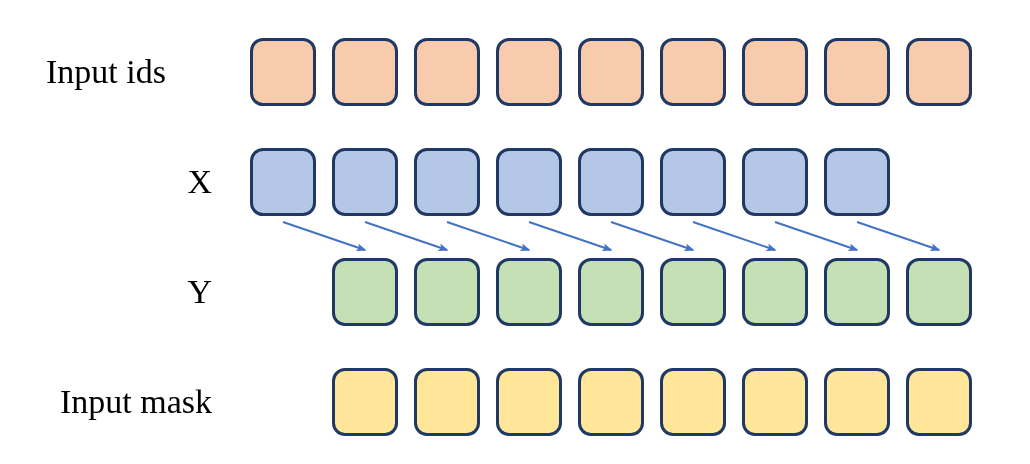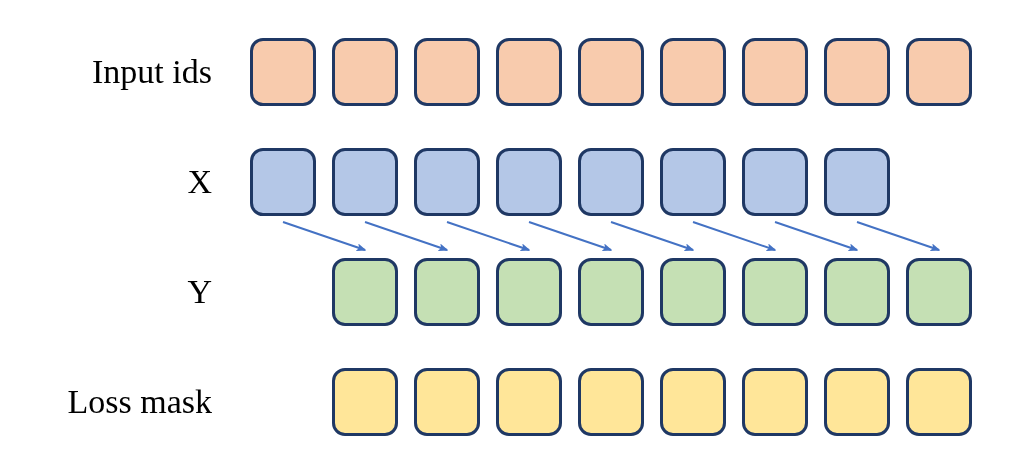--- a/index.html
+++ b/index.html
@@ -57,24 +57,24 @@
     width: 1030px;
     height: 464px;
     pointer-events: none;
   }
 </style>
 </head>
 <body>
 
 <div id="canvas">
 
-  <div class="row-label" style="top:38px;">Input ids</div>
+  <div class="row-label" style="top:38px;text-align:center;">Input ids</div>
   <div class="row-label" style="top:148px;">X</div>
   <div class="row-label" style="top:258px;">Y</div>
-  <div class="row-label" style="top:368px;">Loss mask</div>
+  <div class="row-label" style="top:368px;">Input mask</div>
 
   <div class="row" id="row-input-ids" style="left: 250px; top: 38px; gap: 16px;">
       <div class="cell orange" style="background: rgb(248, 203, 173); border-color: rgb(31, 56, 100); width: 66px; height: 68px; border-radius: 13px; border-width: 3px;"></div>
       <div class="cell orange" style="background: rgb(248, 203, 173); border-color: rgb(31, 56, 100); width: 66px; height: 68px; border-radius: 13px; border-width: 3px;"></div>
       <div class="cell orange" style="background: rgb(248, 203, 173); border-color: rgb(31, 56, 100); width: 66px; height: 68px; border-radius: 13px; border-width: 3px;"></div>
       <div class="cell orange" style="background: rgb(248, 203, 173); border-color: rgb(31, 56, 100); width: 66px; height: 68px; border-radius: 13px; border-width: 3px;"></div>
       <div class="cell orange" style="background: rgb(248, 203, 173); border-color: rgb(31, 56, 100); width: 66px; height: 68px; border-radius: 13px; border-width: 3px;"></div>
       <div class="cell orange" style="background: rgb(248, 203, 173); border-color: rgb(31, 56, 100); width: 66px; height: 68px; border-radius: 13px; border-width: 3px;"></div>
       <div class="cell orange" style="background: rgb(248, 203, 173); border-color: rgb(31, 56, 100); width: 66px; height: 68px; border-radius: 13px; border-width: 3px;"></div>
       <div class="cell orange" style="background: rgb(248, 203, 173); border-color: rgb(31, 56, 100); width: 66px; height: 68px; border-radius: 13px; border-width: 3px;"></div>

